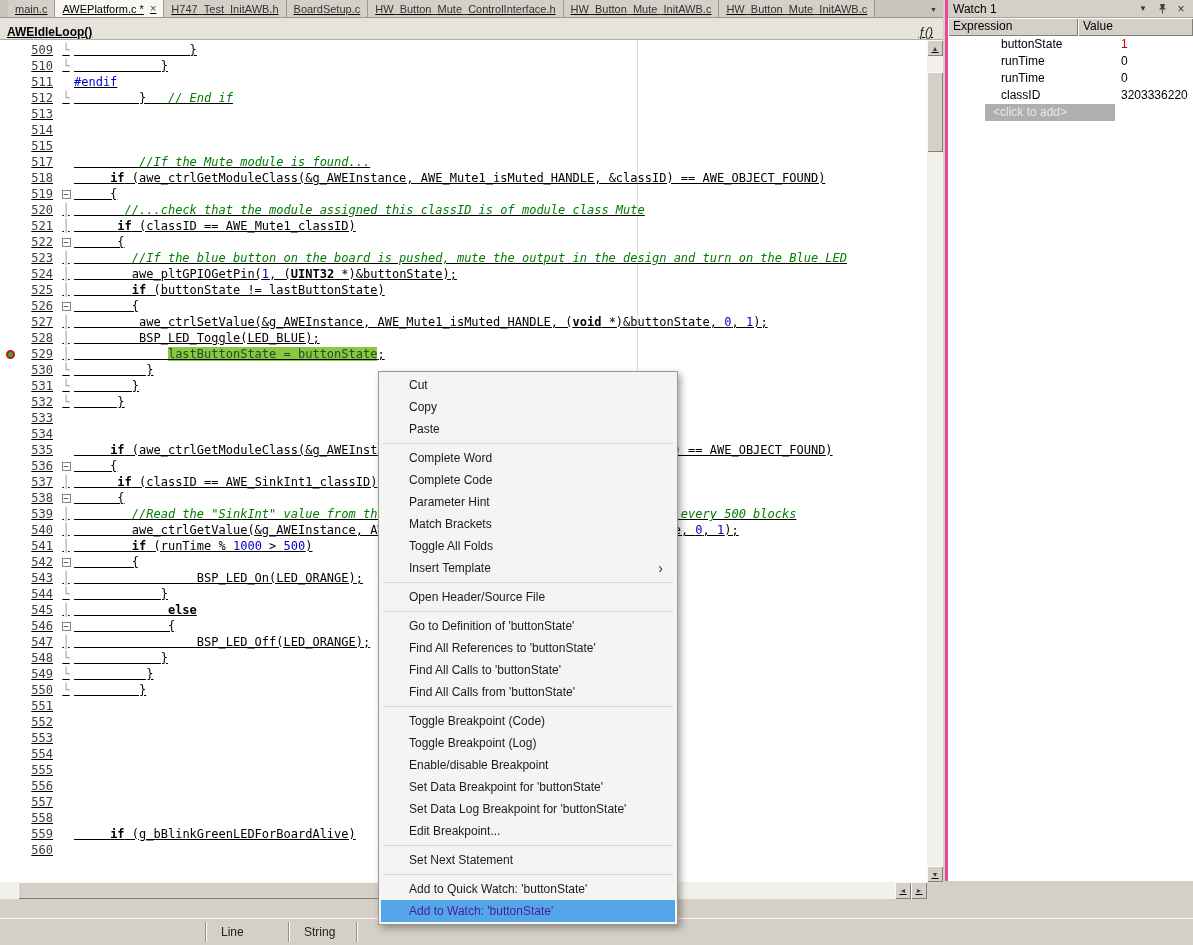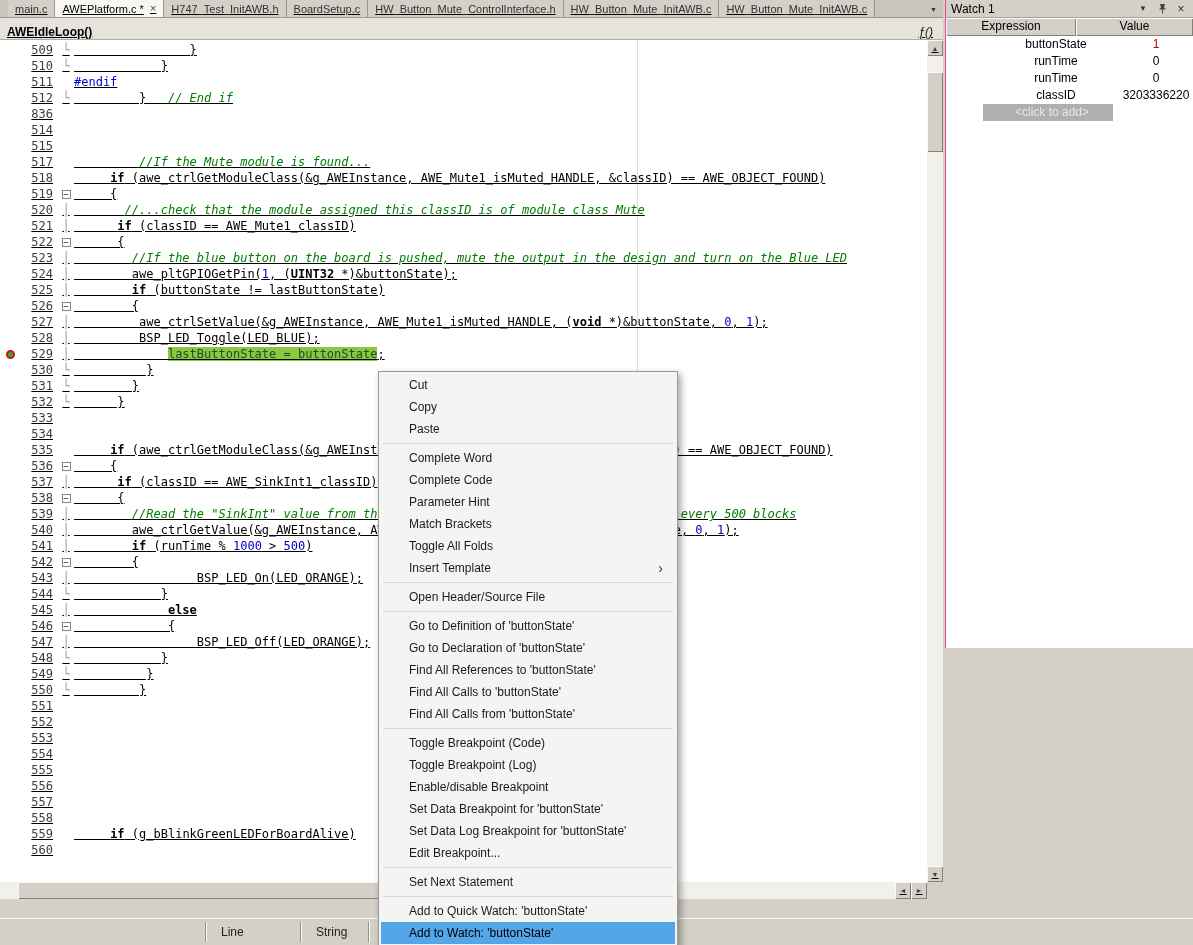--- a/index.html
+++ b/index.html
@@ -36,21 +36,21 @@
   .scroll-btn{width:16px;height:16px;flex:0 0 16px;background:#d4d0c8;box-shadow:inset 1px 1px 0 #fbfaf8, inset -1px -1px 0 #848077;display:flex;align-items:center;justify-content:center;font-size:7px;color:#3c3c3c;}
   .v-track{flex:1;position:relative;}
   .v-thumb{position:absolute;left:0;top:16px;width:16px;height:80px;background:#d4d0c8;box-shadow:inset 1px 1px 0 #fbfaf8, inset -1px -1px 0 #848077;}
   .h-scroll{height:17px;display:flex;background:#f2f0ea;}
   .h-track{flex:1;position:relative;}
   .h-thumb{position:absolute;top:0;left:18px;width:540px;height:17px;background:#d4d0c8;box-shadow:inset 1px 1px 0 #fbfaf8, inset -1px -1px 0 #848077;}
   .h-scroll .scroll-btn{height:17px;}
   .corner{width:16px;flex:0 0 16px;background:#d4d0c8;}
 
   
-  .watch-pane{position:absolute;left:945px;top:0;width:248px;height:648px;background:#fff;border-left:1px solid #ec4899;text-align:center;}
+  .watch-pane{position:absolute;left:945px;top:0;width:248px;height:881px;background:#fff;border-left:3px solid #ec4899;}
   .watch-title{height:18px;background:#d4d0c8;display:flex;align-items:center;padding:0 5px;border-bottom:1px solid #a5a29b;font-size:12px;}
   .wt-label{color:#000;}
   .wt-icons{margin-left:auto;display:flex;gap:5px;align-items:center;}
   .wt-btn{width:14px;height:14px;display:flex;align-items:center;justify-content:center;font-size:8px;color:#333;}
   .wt-btn .x{font-size:12px;line-height:12px;}
   .watch-header{display:flex;height:18px;font-size:12px;}
   .wh-cell{background:#d4d0c8;box-shadow:inset 1px 1px 0 #fbfaf8, inset -1px -1px 0 #848077;padding:1px 5px;color:#000;}
   .wh-exp{width:130px;flex:0 0 130px;}
   .wh-val{flex:1;}
   .watch-rows{font-size:12px;}
@@ -58,27 +58,27 @@
   .w-exp{width:130px;flex:0 0 130px;padding-left:16px;color:#000;overflow:hidden;white-space:nowrap;}
   .w-exp.ph{background:#b1afac;color:#e8e8e8;padding-left:8px;}
   .w-val{flex:1;padding-left:6px;color:#000;}
   .w-val.changed{color:#c00000;}
 
   
   .status-bar{position:absolute;left:0;top:918px;width:1193px;height:27px;background:#d4d0c8;border-top:1px solid #fbfaf8;display:flex;align-items:stretch;font-size:12px;color:#222;}
   .status-spacer{width:205px;}
   .status-sep{width:2px;border-left:1px solid #928f88;border-right:1px solid #fbfaf8;margin:3px 0;}
   .status-cell{display:flex;align-items:center;padding-left:14px;}
-  .sc-line{width:93px;}
+  .sc-line{width:81px;}
   .sc-string{width:66px;}
 
   
   .context-menu{position:absolute;left:378px;top:371px;width:300px;background:#f4f4f2;border:1px solid #9a9a9a;box-shadow:3px 3px 7px rgba(0,0,0,0.35);padding:2px;z-index:10;font-size:12px;}
   .menu-item{height:22px;line-height:22px;padding-left:28px;position:relative;color:#1a1a1a;white-space:nowrap;cursor:default;}
-  .menu-item.hi{background:#55a6e8;color:#000000;}
+  .menu-item.hi{background:#55a6e8;color:#4c1d95;}
   .menu-sep{height:1px;background:#d6d6d6;margin:3px 2px;}
   .menu-item .sub{position:absolute;right:12px;font-size:14px;line-height:22px;color:#333;}
 </style>
 </head>
 <body>
 
 <div class="app">
 
   <div class="editor-pane">
     <div class="tab-bar">
@@ -136,21 +136,21 @@
             <div class="text-col"><span class="tok-p">#endif</span></div>
           </div>
           <div class="code-row">
             <div class="bp-col"></div>
             <div class="num-col">512</div>
             <div class="fold-col">└</div>
             <div class="text-col"><span>         }   </span><span class="tok-c">// End if</span></div>
           </div>
           <div class="code-row">
             <div class="bp-col"></div>
-            <div class="num-col">836</div>
+            <div class="num-col">513</div>
             <div class="fold-col"></div>
             <div class="text-col"></div>
           </div>
           <div class="code-row">
             <div class="bp-col"></div>
             <div class="num-col">514</div>
             <div class="fold-col"></div>
             <div class="text-col"></div>
           </div>
           <div class="code-row">
@@ -516,21 +516,20 @@
       <div class="menu-item">Complete Word</div>
       <div class="menu-item">Complete Code</div>
       <div class="menu-item">Parameter Hint</div>
       <div class="menu-item">Match Brackets</div>
       <div class="menu-item">Toggle All Folds</div>
       <div class="menu-item">Insert Template<span class="sub">›</span></div>
       <div class="menu-sep"></div>
       <div class="menu-item">Open Header/Source File</div>
       <div class="menu-sep"></div>
       <div class="menu-item">Go to Definition of 'buttonState'</div>
-      <div class="menu-item">Go to Declaration of 'buttonState'</div>
       <div class="menu-item">Find All References to 'buttonState'</div>
       <div class="menu-item">Find All Calls to 'buttonState'</div>
       <div class="menu-item">Find All Calls from 'buttonState'</div>
       <div class="menu-sep"></div>
       <div class="menu-item">Toggle Breakpoint (Code)</div>
       <div class="menu-item">Toggle Breakpoint (Log)</div>
       <div class="menu-item">Enable/disable Breakpoint</div>
       <div class="menu-item">Set Data Breakpoint for 'buttonState'</div>
       <div class="menu-item">Set Data Log Breakpoint for 'buttonState'</div>
       <div class="menu-item">Edit Breakpoint...</div>

